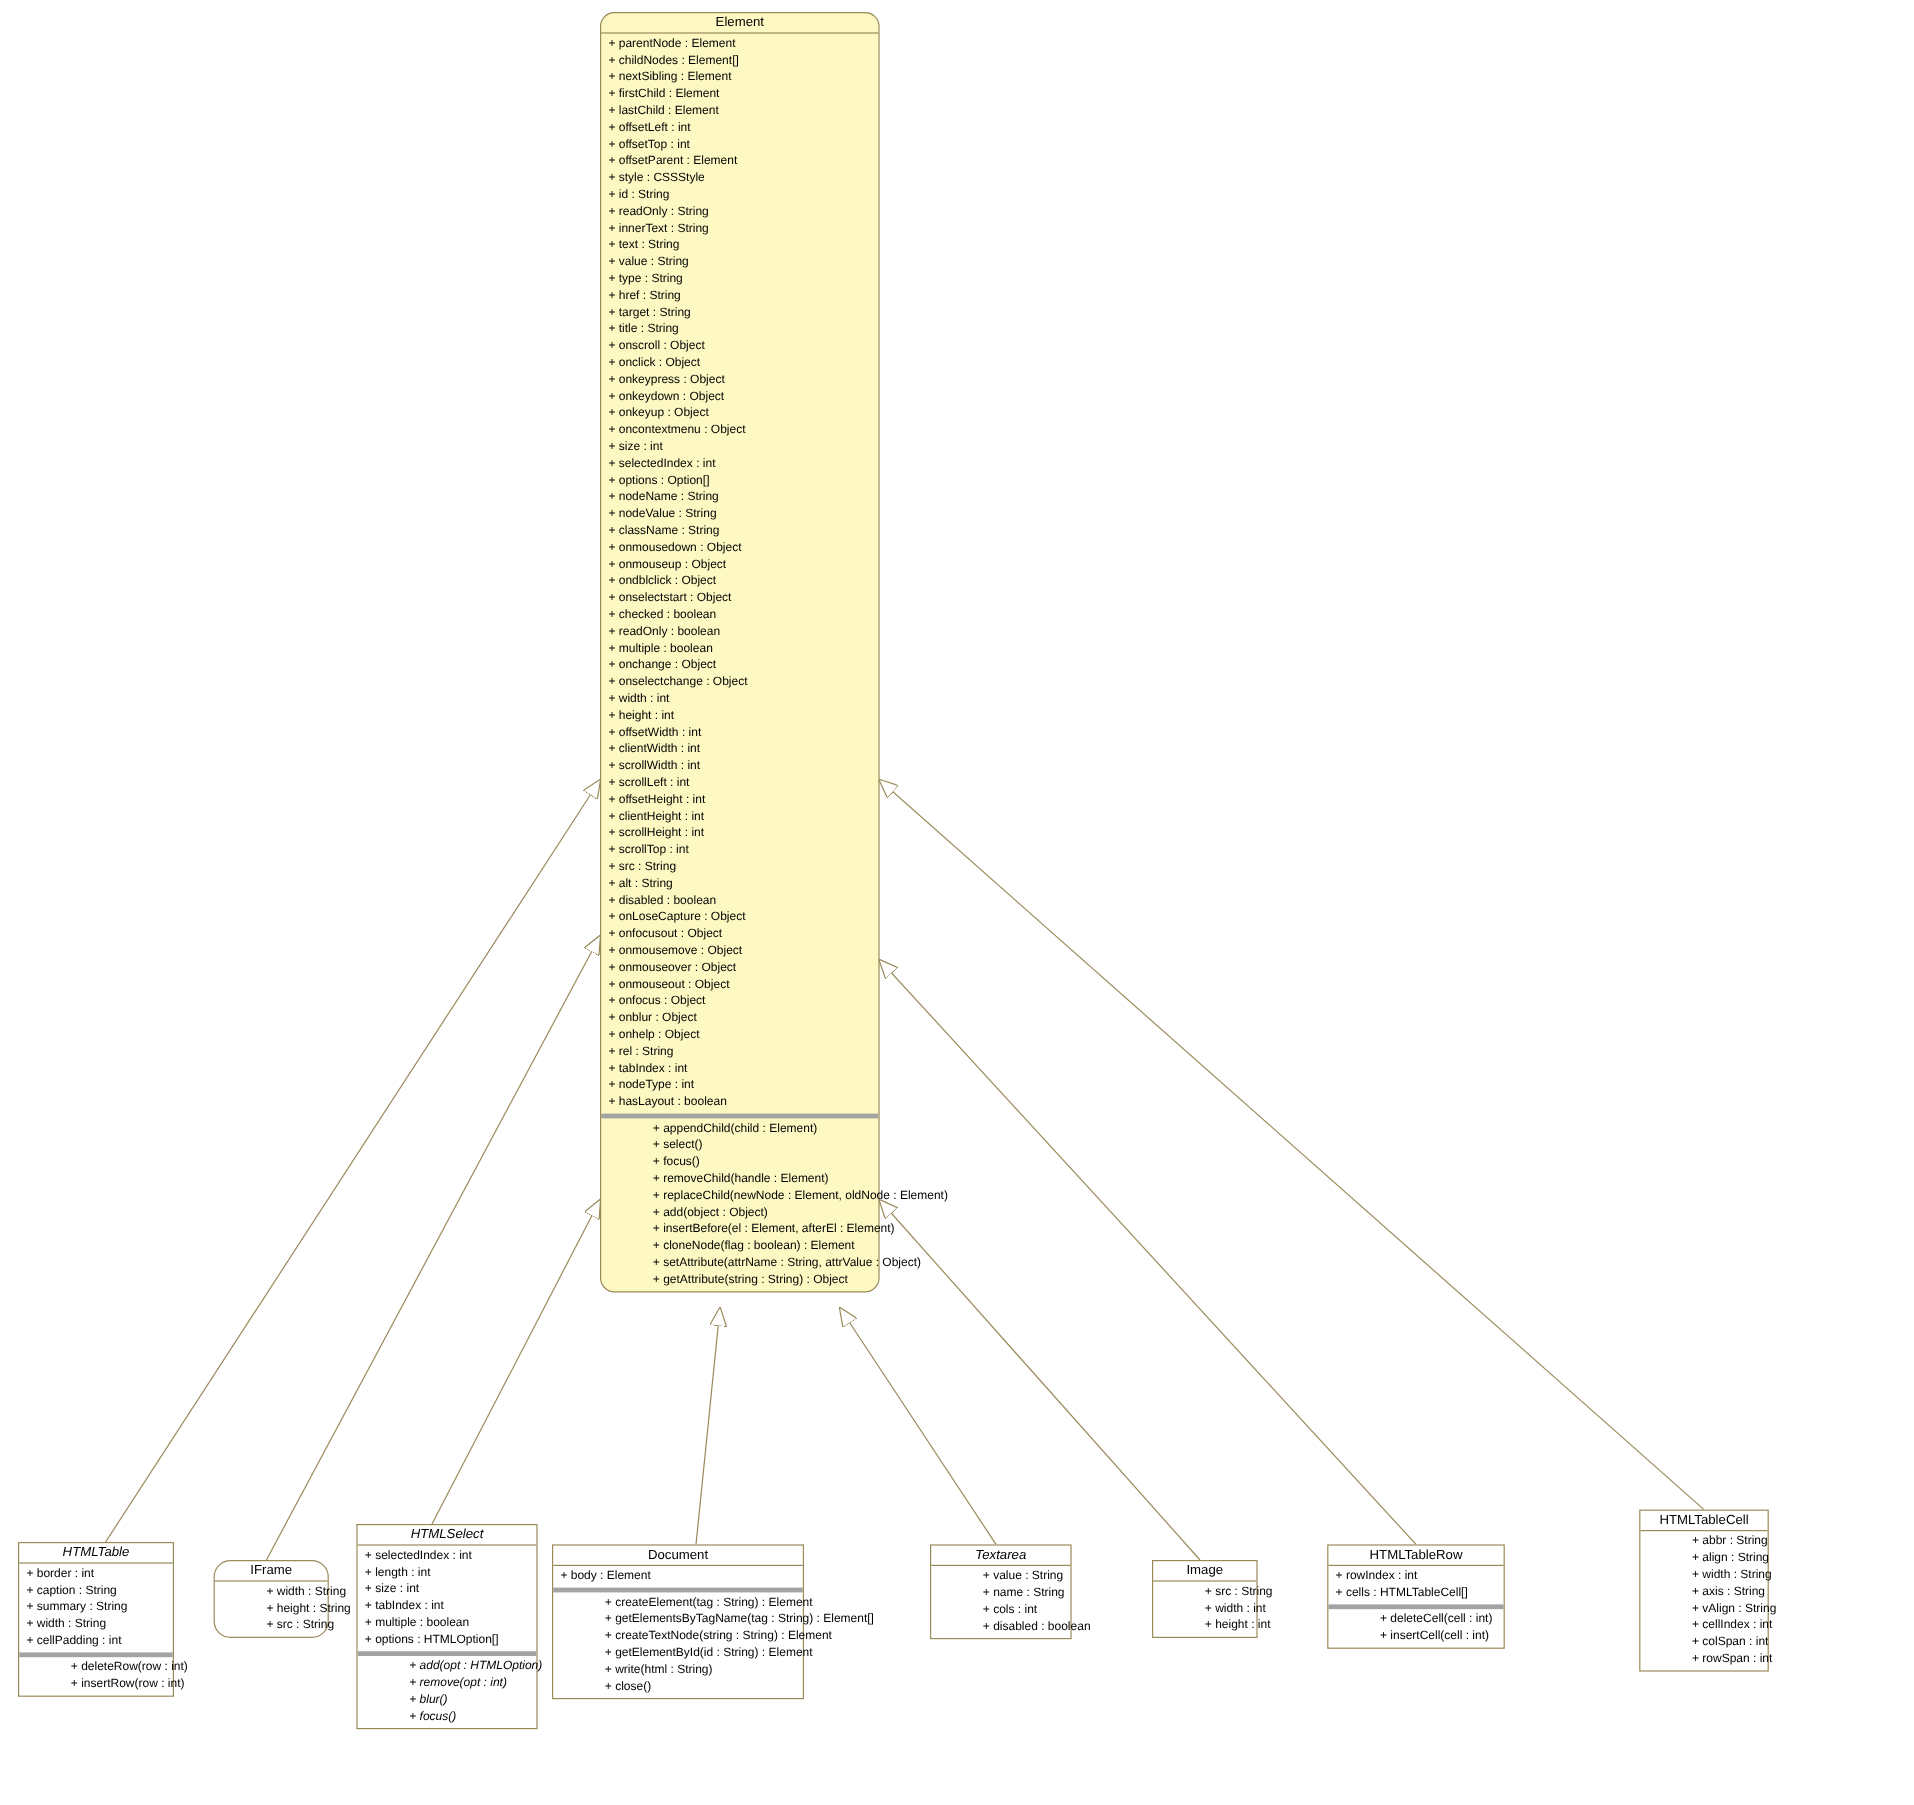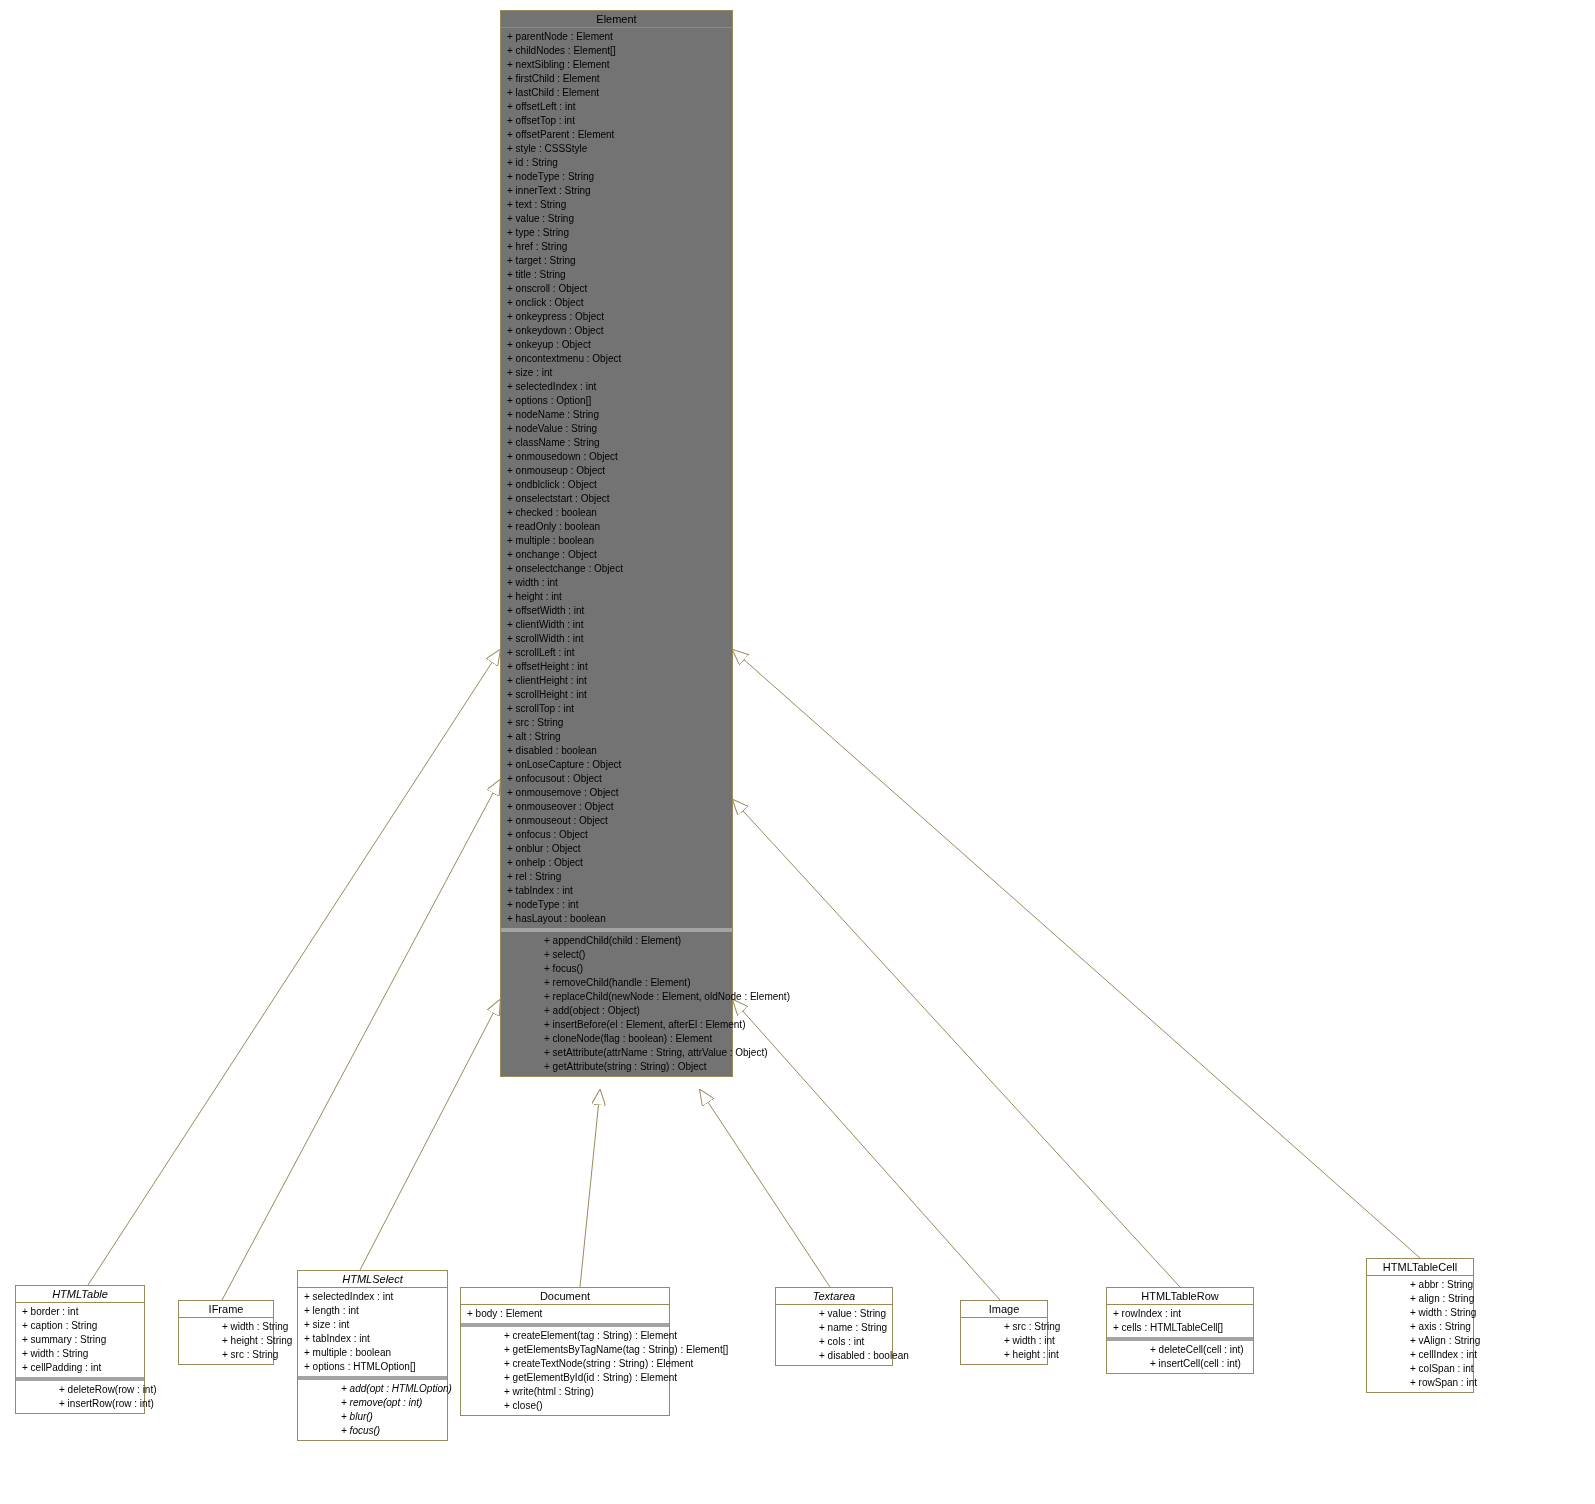--- a/index.html
+++ b/index.html
@@ -11,21 +11,22 @@
     height: 1504px;
     position: relative;
   }
   .class-box {
     position: absolute;
     border: 1px solid #9a8a5a;
     background: #fff;
     box-sizing: border-box;
   }
   .class-box.highlight {
-    background: #737373;
+    background: #fef9c3;
+    border-radius: 12px;
   }
   .class-title {
     text-align: center;
     font-weight: normal;
     padding: 2px 4px;
     border-bottom: 1px solid #9a8a5a;
     font-size: 11px;
   }
   .class-title.italic { font-style: italic; }
   .compartment {
@@ -79,21 +80,21 @@
       <div class="member">+ parentNode : Element</div>
       <div class="member">+ childNodes : Element[]</div>
       <div class="member">+ nextSibling : Element</div>
       <div class="member">+ firstChild : Element</div>
       <div class="member">+ lastChild : Element</div>
       <div class="member">+ offsetLeft : int</div>
       <div class="member">+ offsetTop : int</div>
       <div class="member">+ offsetParent : Element</div>
       <div class="member">+ style : CSSStyle</div>
       <div class="member">+ id : String</div>
-      <div class="member">+ nodeType : String</div>
+      <div class="member">+ readOnly : String</div>
       <div class="member">+ innerText : String</div>
       <div class="member">+ text : String</div>
       <div class="member">+ value : String</div>
       <div class="member">+ type : String</div>
       <div class="member">+ href : String</div>
       <div class="member">+ target : String</div>
       <div class="member">+ title : String</div>
       <div class="member">+ onscroll : Object</div>
       <div class="member">+ onclick : Object</div>
       <div class="member">+ onkeypress : Object</div>
@@ -163,21 +164,21 @@
       <div class="member">+ summary : String</div>
       <div class="member">+ width : String</div>
       <div class="member">+ cellPadding : int</div>
     </div>
   <div class="compartment">
       <div class="member">+ deleteRow(row : int)</div>
       <div class="member">+ insertRow(row : int)</div>
     </div>
 </div>
 
-<div class="class-box" style="left:178px; top:1300px; width:96px;">
+<div class="class-box" style="left:178px; top:1300px; width:96px;border-radius:14px;">
   <div class="class-title">IFrame</div>
   <div class="compartment">
       <div class="member">+ width : String</div>
       <div class="member">+ height : String</div>
       <div class="member">+ src : String</div>
     </div>
 </div>
 
 <div class="class-box" style="left:297px; top:1270px; width:151px;">
   <div class="class-title italic">HTMLSelect</div>

